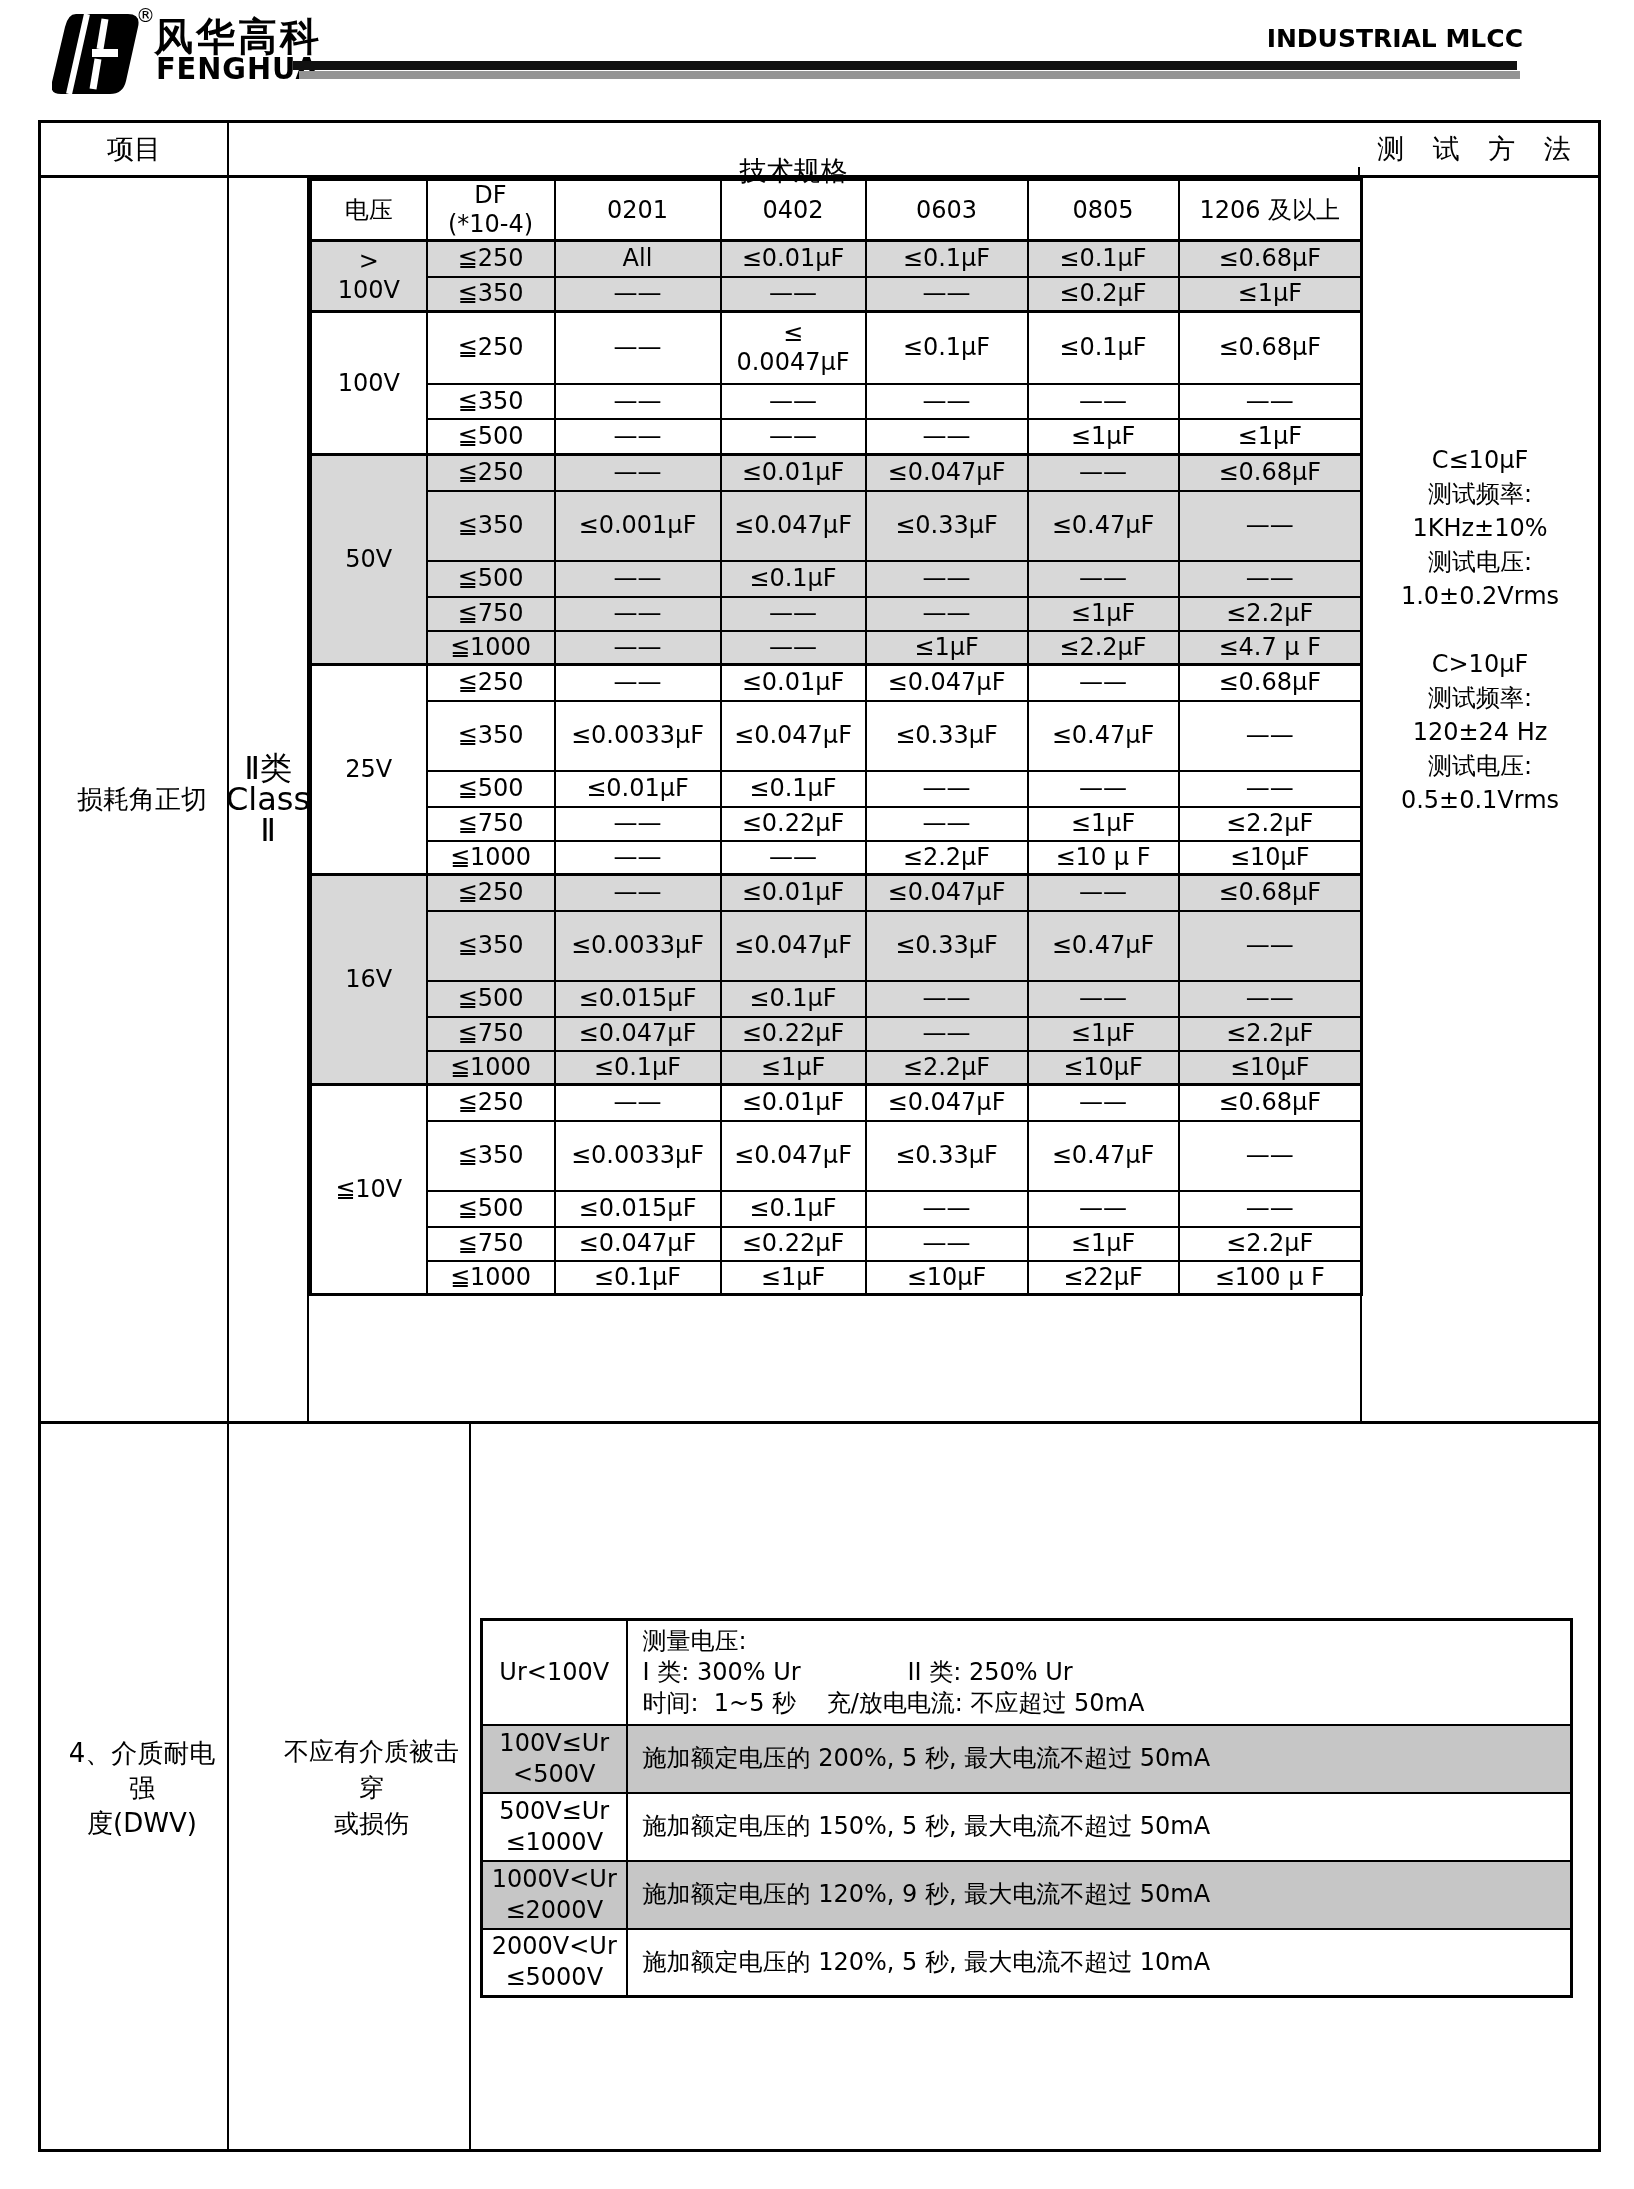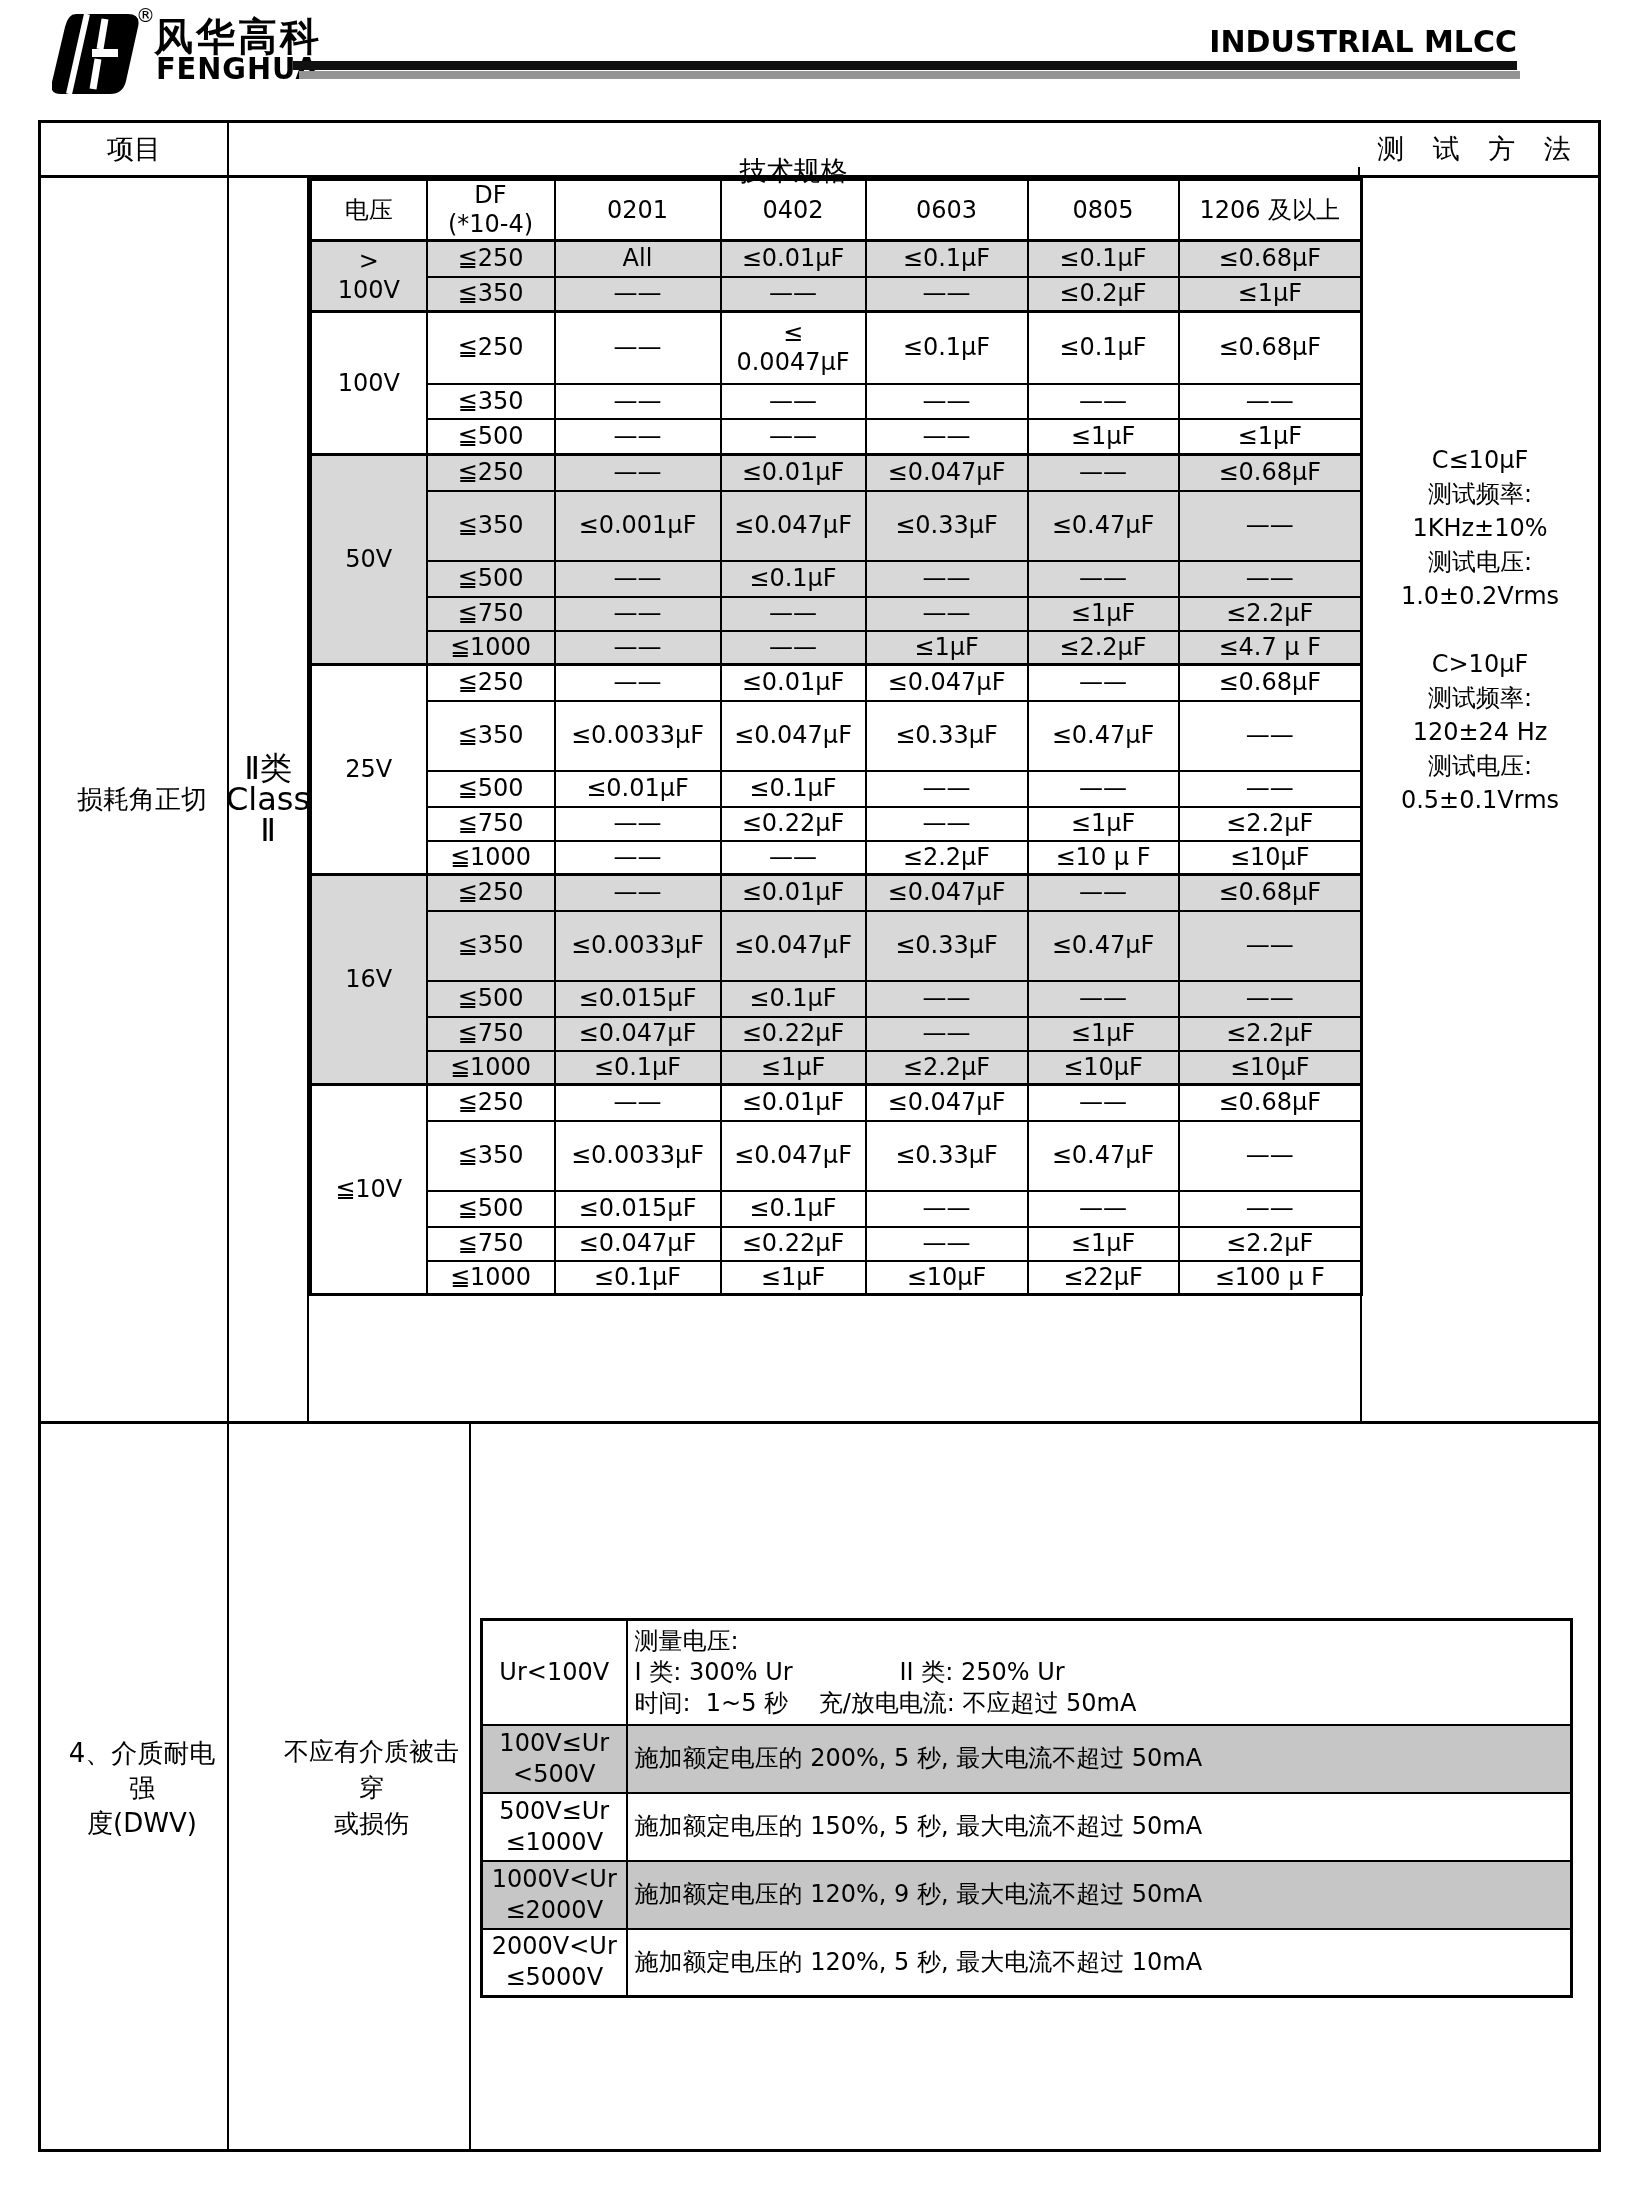--- a/index.html
+++ b/index.html
@@ -5,21 +5,21 @@
   html,body{margin:0;padding:0;background:#fff;}
   body{width:1634px;height:2189px;position:relative;color:#000;
        font-family:"DejaVu Sans","Liberation Sans",sans-serif;}
   .abs{position:absolute;}
   
   .logo-mark{left:52px;top:13px;width:92px;height:82px;}
   .reg-mark{left:136px;top:4px;font-size:19px;}
   .logo-cn{left:154px;top:10px;font-size:39px;font-weight:bold;letter-spacing:3px;}
   .logo-en{left:156px;top:50px;font-size:31px;font-weight:bold;letter-spacing:1px;
            transform:scaleX(.93);transform-origin:left;}
-  .doc-title{right:117px;top:24px;font-size:30px;font-weight:bold;}
+  .doc-title{right:111px;top:24px;font-size:25px;font-weight:bold;}
   .rule-black{left:293px;top:61px;width:1224px;height:9px;}
   .rule-gray{left:299px;top:71px;width:1221px;height:8px;}
   
   .outer{left:38px;top:120px;width:1563px;height:2032px;border:3px solid #000;
          box-sizing:border-box;}
   .hdr-row{display:flex;height:52px;border-bottom:3px solid #000;}
   .hdr-cell{box-sizing:border-box;display:flex;align-items:center;justify-content:center;
             font-size:27px;}
   .hdr-item{width:188px;border-right:2px solid #000;}
   .hdr-spec{width:1131px;border-right:2px solid #000;margin-top:44px;}
@@ -47,21 +47,21 @@
   
   .dwv-sec{display:flex;height:728px;box-sizing:border-box;}
   .dwv-speclabel{width:242px;box-sizing:border-box;border-right:2px solid #000;
                  display:flex;align-items:center;justify-content:center;
                  font-size:25px;text-align:center;line-height:36px;padding-left:45px;}
   .dwv-area{flex:1;position:relative;}
   table.dwv{border-collapse:collapse;table-layout:fixed;width:1093px;
             margin:194px 0 0 9px;border:3px solid #000;}
   table.dwv td{border:2px solid #000;font-size:24px;padding:0;line-height:31px;}
   table.dwv td.range{width:145px;text-align:center;}
-  table.dwv td.body{text-align:left;padding-left:7px;white-space:pre;}
+  table.dwv td.body{text-align:left;padding-left:15px;white-space:pre;}
   table.dwv tr.shade td{background:var(--dwvshade);}
 </style>
 </head>
 <body>
 
 <svg class="abs logo-mark" viewBox="0 0 92 82">
   <path d="M24 1 h52 q13 0 10 13 l-12 54 q-3 13 -16 13 H9 q-12 0 -9 -12 L13 14 Q16 1 24 1 Z" fill="#000"></path>
   <path d="M35 1 L17 81" stroke="#fff" stroke-width="6"></path>
   <path d="M53 6 L48 36" stroke="#fff" stroke-width="7"></path>
   <path d="M46 46 L41 76" stroke="#fff" stroke-width="7"></path>

